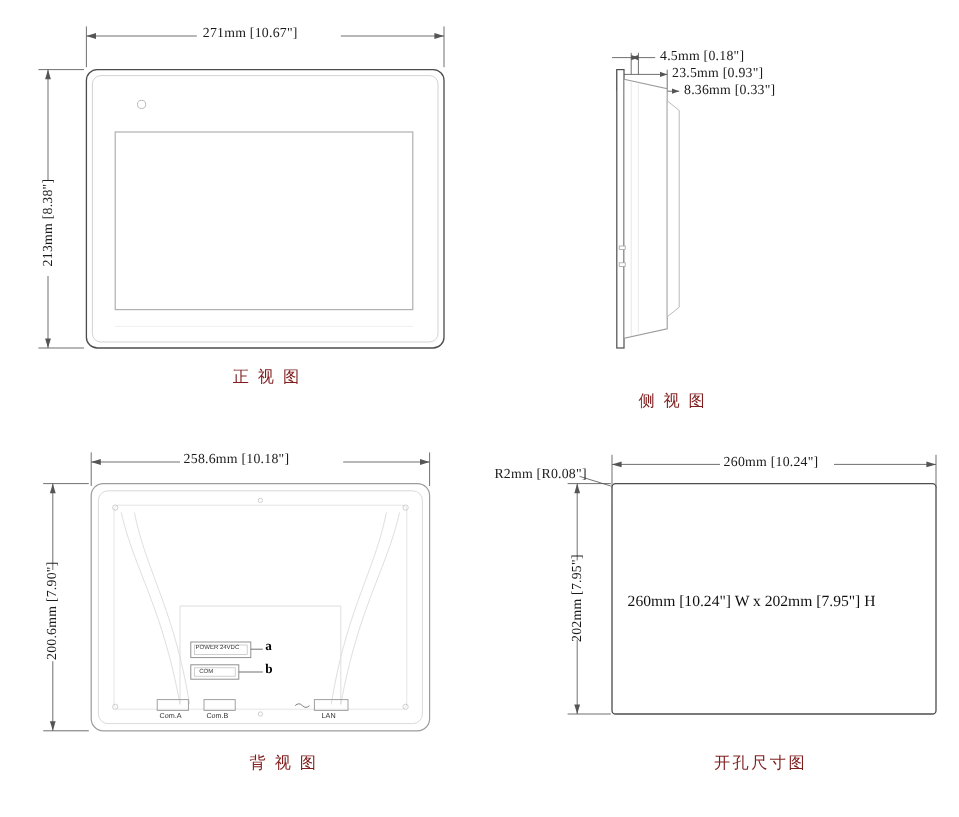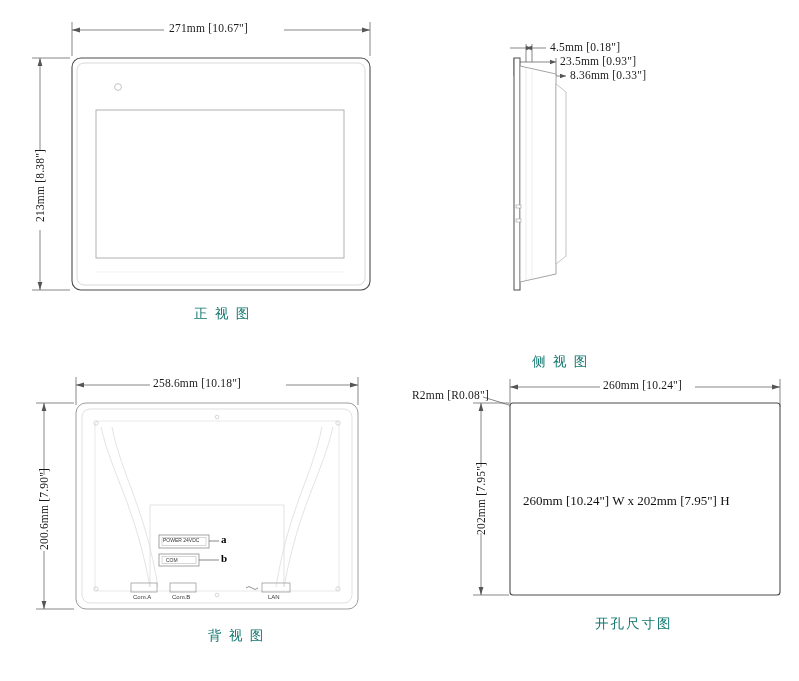--- a/index.html
+++ b/index.html
@@ -22,21 +22,21 @@
   .dim-text {
     font-family: "Liberation Serif", serif;
     font-size: 11.5px;
     color: #1a1a1a;
     white-space: nowrap;
     letter-spacing: 0.2px;
   }
   .caption {
     font-family: "Liberation Serif", serif;
     font-size: 13.5px;
-    color: #0f766e;
+    color: #7f1d1d;
     white-space: nowrap;
     letter-spacing: 2px;
   }
   .vert {
     transform: rotate(-90deg);
     transform-origin: left top;
   }
   .cutout-label {
     font-family: "Liberation Serif", serif;
     font-size: 13px;
@@ -137,21 +137,21 @@
       <line x1="56" y1="68" x2="56" y2="280" stroke="#dddddd" stroke-width="0.6"></line>
       <line x1="62" y1="70" x2="62" y2="278" stroke="#e3e3e3" stroke-width="0.6"></line>
 
       <rect x="46" y="205" width="5" height="3" fill="#ffffff" stroke="#9a9a9a" stroke-width="0.6"></rect>
       <rect x="46" y="219" width="5" height="3" fill="#ffffff" stroke="#9a9a9a" stroke-width="0.6"></rect>
     </svg>
 
     <div class="abs dim-text" style="left:80px;top:41px;">4.5mm [0.18"]</div>
     <div class="abs dim-text" style="left:90px;top:55px;">23.5mm [0.93"]</div>
     <div class="abs dim-text" style="left:100px;top:69px;">8.36mm [0.33"]</div>
-    <div class="abs caption" style="left:62px;top:325px;margin-top:28px;">侧 视 图</div>
+    <div class="abs caption" style="left:62px;top:325px;">侧 视 图</div>
   </div>
 
   <div class="abs" style="left:0;top:355px;">
     <svg width="400" height="280" viewBox="0 0 400 280">
 
       <g stroke="#555" stroke-width="0.7" fill="none">
         <line x1="76" y1="30" x2="150" y2="30"></line>
         <line x1="286" y1="30" x2="358" y2="30"></line>
         <path d="M76 30 L84 27.6 L84 32.4 Z" fill="#555" stroke="none"></path>
         <path d="M358 30 L350 27.6 L350 32.4 Z" fill="#555" stroke="none"></path>
@@ -255,16 +255,16 @@
         <line x1="78" y1="42" x2="104" y2="50"></line>
       </g>
 
       <rect x="105" y="48" width="270" height="192" rx="3" ry="3" fill="#ffffff" stroke="#4d4d4d" stroke-width="1.1"></rect>
     </svg>
 
     <div class="abs dim-text" style="left:198px;top:24px;">260mm [10.24"]</div>
     <div class="abs dim-text vert" style="left:70px;top:180px;">202mm [7.95"]</div>
     <div class="abs dim-text" style="left:7px;top:34px;">R2mm [R0.08"]</div>
     <div class="abs cutout-label" style="left:118px;top:138px;">260mm [10.24"] W x 202mm [7.95"] H</div>
-    <div class="abs caption" style="left:190px;top:260px;font-family:Liberation Serif, serif;">开孔尺寸图</div>
+    <div class="abs caption" style="left:190px;top:272px;font-family:Liberation Serif, serif;">开孔尺寸图</div>
   </div>
 
 </div>
 
 </body></html>

